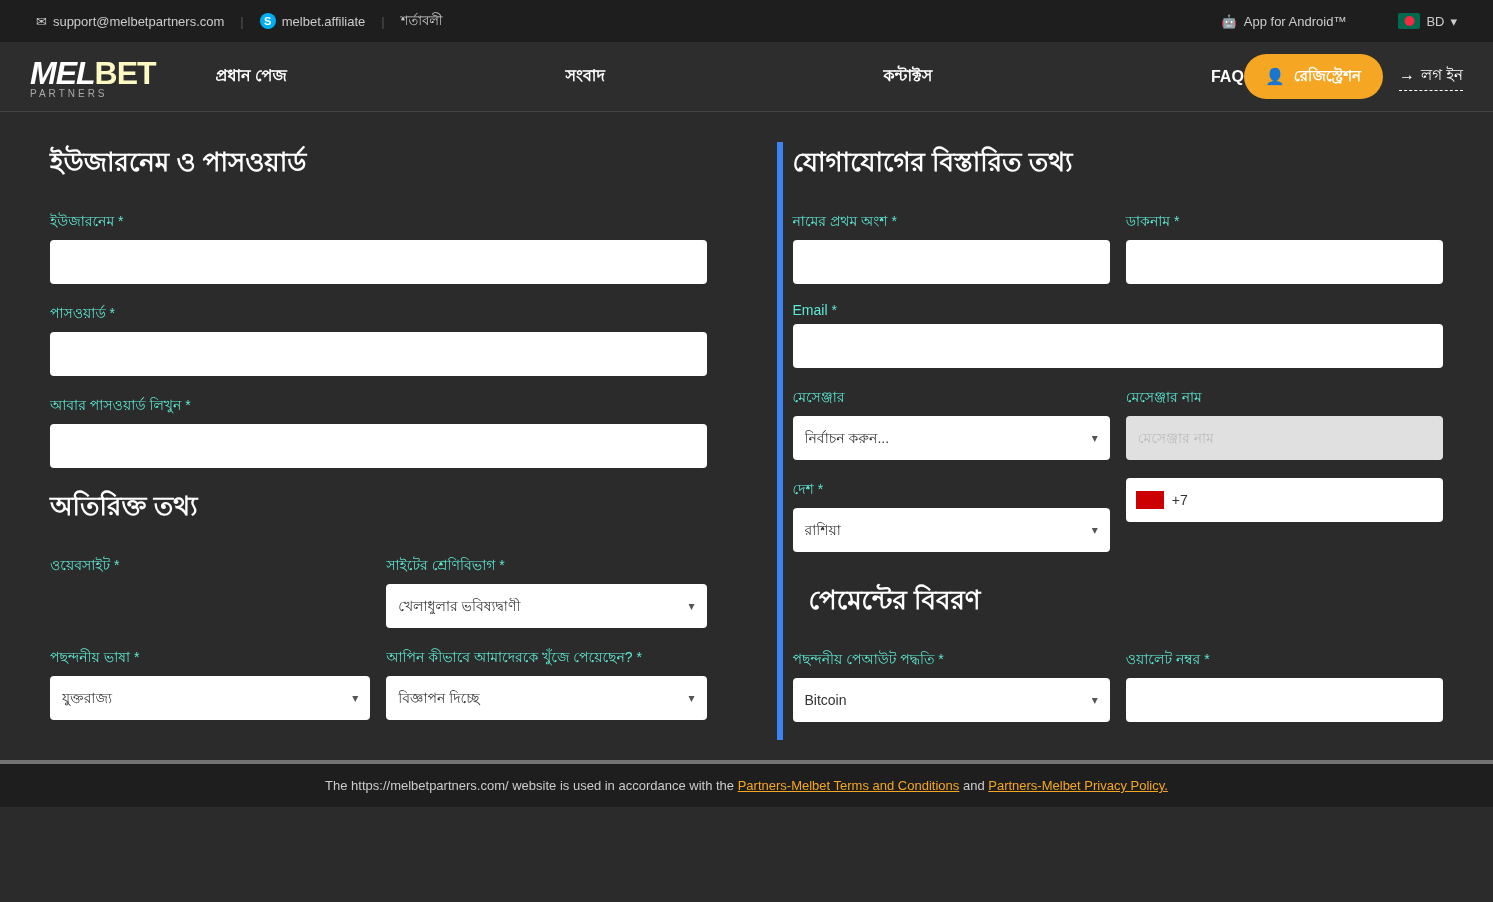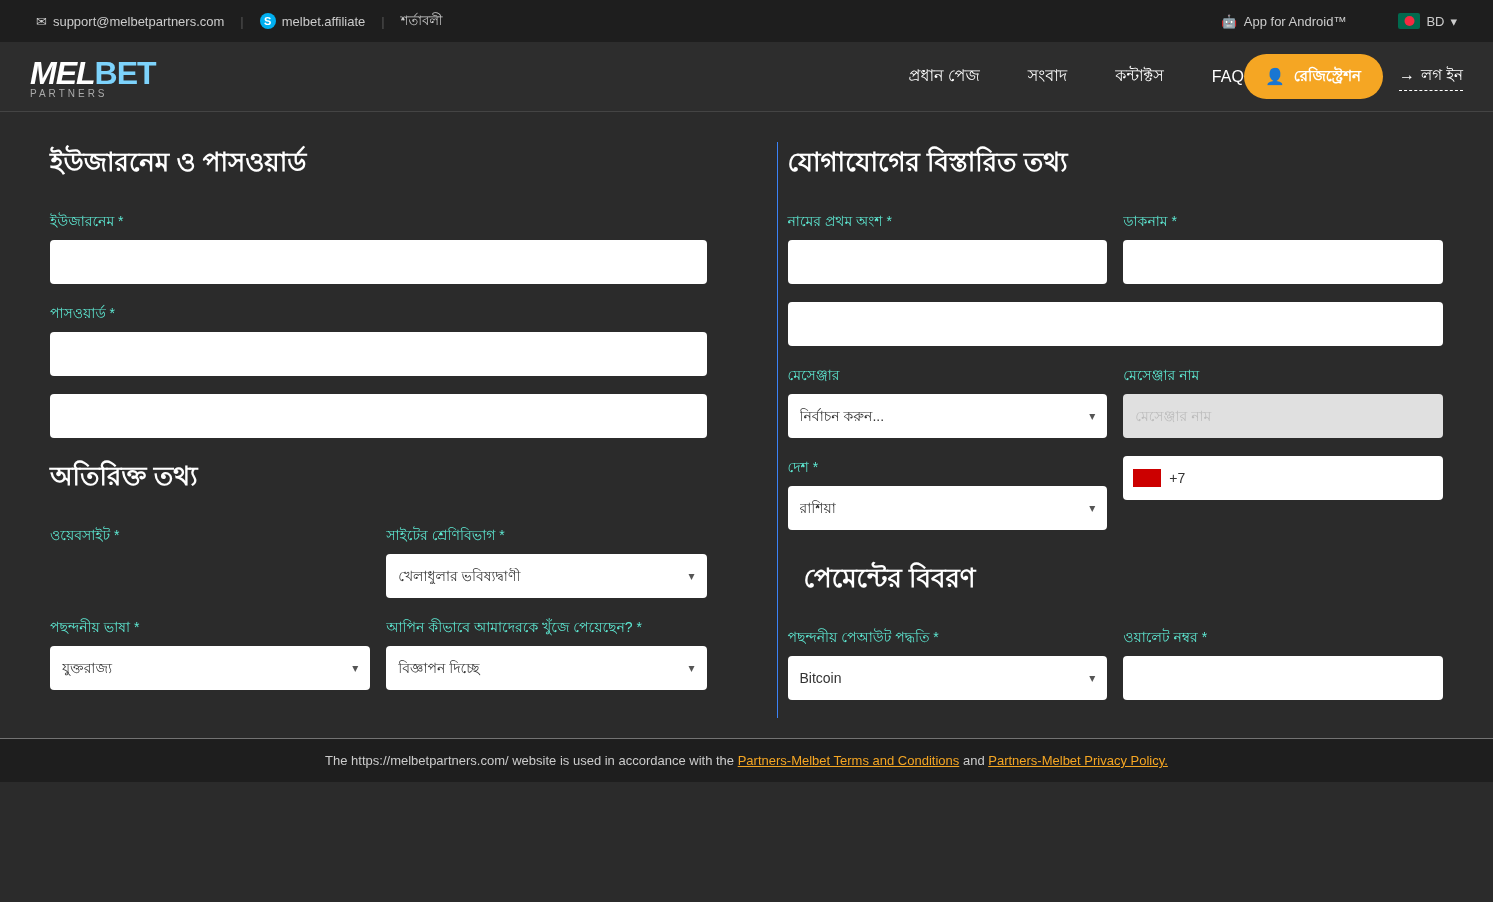--- a/index.html
+++ b/index.html
@@ -26,24 +26,24 @@
     .navbar {
       background: #2d2d2d;
       display: flex;
       align-items: center;
       padding: 0 30px;
       height: 70px;
       border-bottom: 1px solid #444;
     }
     .logo { display: flex; align-items: center; margin-right: 60px; }
     .logo-mel { font-size: 32px; font-weight: 900; color: #fff; letter-spacing: -1px; font-style: italic; }
-    .logo-bet { font-size: 32px; font-weight: 900; color: #7dd3fc; letter-spacing: -1px; text-align: center; }
+    .logo-bet { font-size: 32px; font-weight: 900; color: #fef9c3; letter-spacing: -1px; text-align: center; }
     .logo-partners { font-size: 10px; color: #aaa; letter-spacing: 3px; margin-top: -4px; }
     .logo-wrap { display: flex; flex-direction: column; }
-    .nav-links { display: flex; gap: 48px; align-items: center; flex: 1; justify-content: flex-end; }
+    .nav-links { display: flex; gap: 48px; align-items: center; flex: 1; justify-content: space-between; font-weight: bold; }
     .nav-link { color: #fff; text-decoration: none; font-size: 16px; cursor: pointer; }
     .nav-right { display: flex; align-items: center; gap: 16px; margin-left: auto; }
     .btn-register {
       background: #f5a623;
       color: #fff;
       border: none;
       border-radius: 24px;
       padding: 10px 22px;
       font-size: 15px;
       cursor: pointer;
@@ -133,30 +133,30 @@
       font-size: 12px;
     }
 
     .phone-wrap { display: flex; align-items: center; background: #fff; border-radius: 4px; height: 44px; padding: 0 10px; gap: 8px; }
     .phone-flag { width: 28px; height: 18px; background: #cc0000; border-radius: 2px; flex-shrink: 0; position: relative; }
     .phone-flag::before { content: ''; position: absolute; top: 0; left: 0; right: 0; height: 6px; background: #cc0000; }
     .phone-flag::after { content: ''; position: absolute; bottom: 0; left: 0; right: 0; height: 6px; background: #cc0000; }
     .phone-input { border: none; outline: none; font-size: 14px; color: #333; background: transparent; width: 100%; }
 
     .left-col { padding-right: 10px; }
-    .right-col { padding-left: 10px; border-left: 1px solid #3b82f6; }
+    .right-col { padding-left: 10px; border-left: 6px solid #3b82f6; }
 
     
     .footer-bar {
       background: #1e1e1e;
       padding: 14px 50px;
       font-size: 13px;
       color: #ccc;
       text-align: center;
-      border-top: 1px solid #737373;
+      border-top: 4px solid #737373;
     }
     .footer-link { color: #f5a623; text-decoration: underline; cursor: pointer; }
 
     
     .skype-icon-wrap { display: inline-block; width: 16px; height: 16px; background: #00aff0; border-radius: 50%; color: #fff; font-size: 11px; font-weight: 700; text-align: center; line-height: 16px; }
 
     
     .login-arrow { font-size: 16px; }
   </style>
 </head>
@@ -225,20 +225,21 @@
       <label class="form-label">ইউজারনেম *</label>
       <input class="form-input" type="text" style="">
     </div>
 
     <div class="form-group">
       <label class="form-label">পাসওয়ার্ড *</label>
       <input class="form-input" type="password" style="">
     </div>
 
     <div class="form-group">
+      <label class="form-label">আবার পাসওয়ার্ড লিখুন *</label>
       <input class="form-input" type="password" style="">
     </div>
 
     <h2 class="section-title" style="margin-top: 10px;">অতিরিক্ত তথ্য</h2>
 
     <div class="form-row">
       <div class="form-group">
         <label class="form-label">ওয়েবসাইট *</label>
       </div>
       <div class="form-group">
@@ -282,20 +283,21 @@
         <label class="form-label">নামের প্রথম অংশ *</label>
         <input class="form-input" type="text" style="">
       </div>
       <div class="form-group">
         <label class="form-label">ডাকনাম *</label>
         <input class="form-input" type="text" style="">
       </div>
     </div>
 
     <div class="form-group">
+      <label class="form-label">Email *</label>
       <input class="form-input" type="email" style="">
     </div>
 
     <div class="form-row">
       <div class="form-group">
         <label class="form-label">মেসেঞ্জার</label>
         <div class="form-select-wrap">
           <select class="form-select">
             <option value="নির্বাচন করুন...">নির্বাচন করুন...</option>
           </select>

